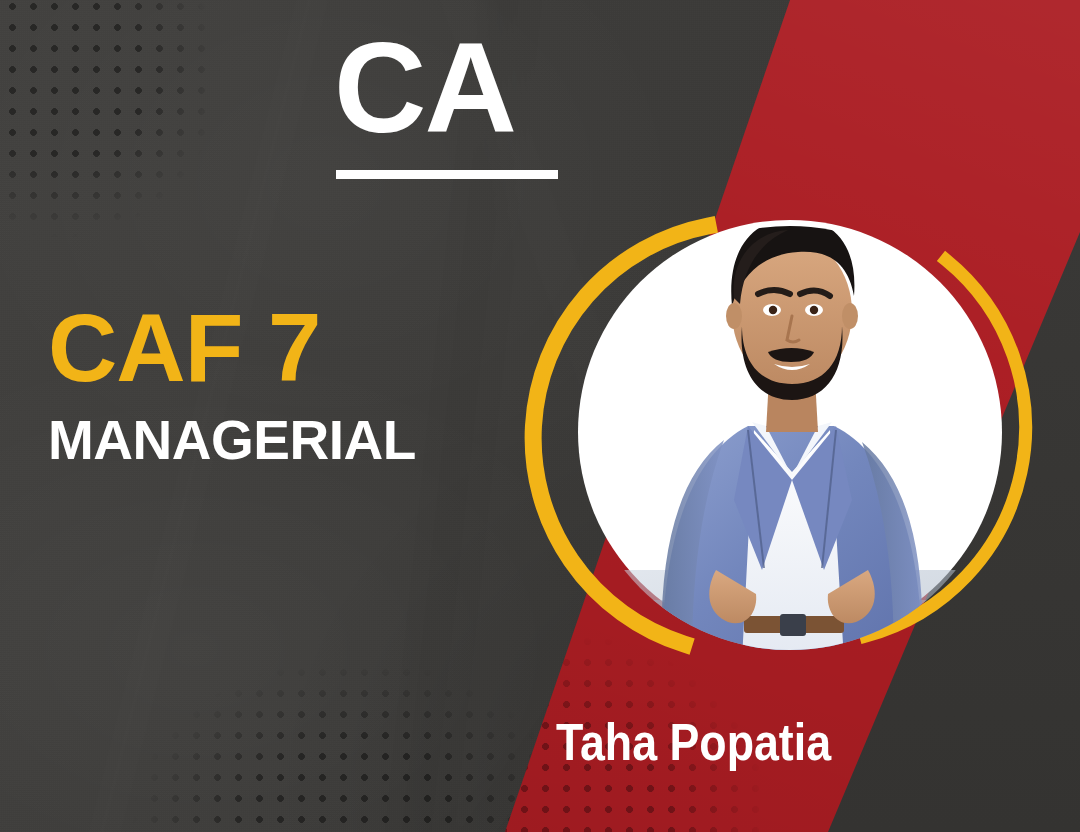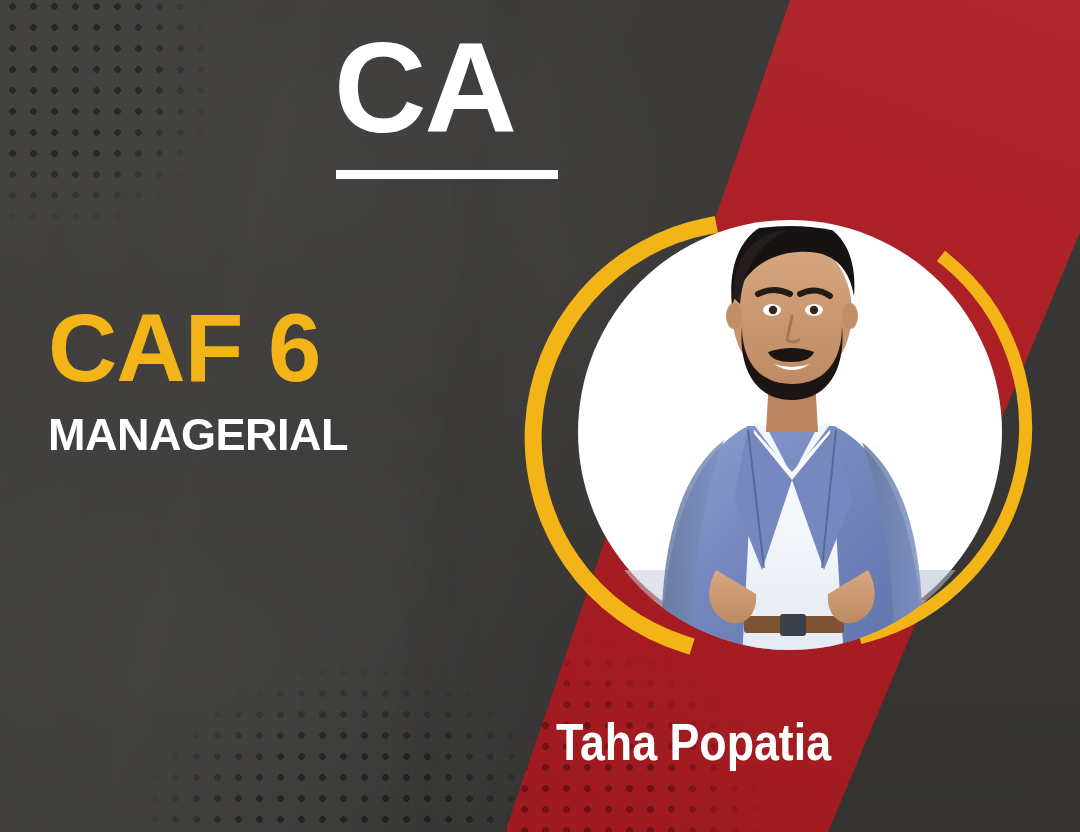--- a/index.html
+++ b/index.html
@@ -121,21 +121,21 @@
     color:#f2b417;
     font-size:96px;
     font-weight:bold;
     line-height:.95;
     letter-spacing:-1px;
     margin:0 0 18px 0;
     font-family:"Liberation Sans", sans-serif;
   }
   .course-title{
     color:#ffffff;
-    font-size:45px;
+    font-size:55px;
     font-weight:bold;
     line-height:1.08;
     letter-spacing:-0.5px;
     margin:0;
     text-transform:uppercase;
     font-family:"Liberation Sans", sans-serif;
   }
 
   
   .instructor{
@@ -261,21 +261,21 @@
 
       <ellipse cx="168" cy="216" rx="8" ry="13" fill="#c08f67"></ellipse>
       <ellipse cx="284" cy="216" rx="8" ry="13" fill="#c08f67"></ellipse>
     </g>
   </svg>
 
   <div class="ca-logo">CA</div>
   <div class="ca-rule"></div>
 
   <div class="headline">
-    <div class="course-code">CAF 6</div>
+    <div class="course-code">CAF 7</div>
     <div class="course-title">
       <div>MANAGERIAL</div>
     </div>
   </div>
 
   <div class="instructor">Taha Popatia</div>
 
 </div>
 
 </body></html>

